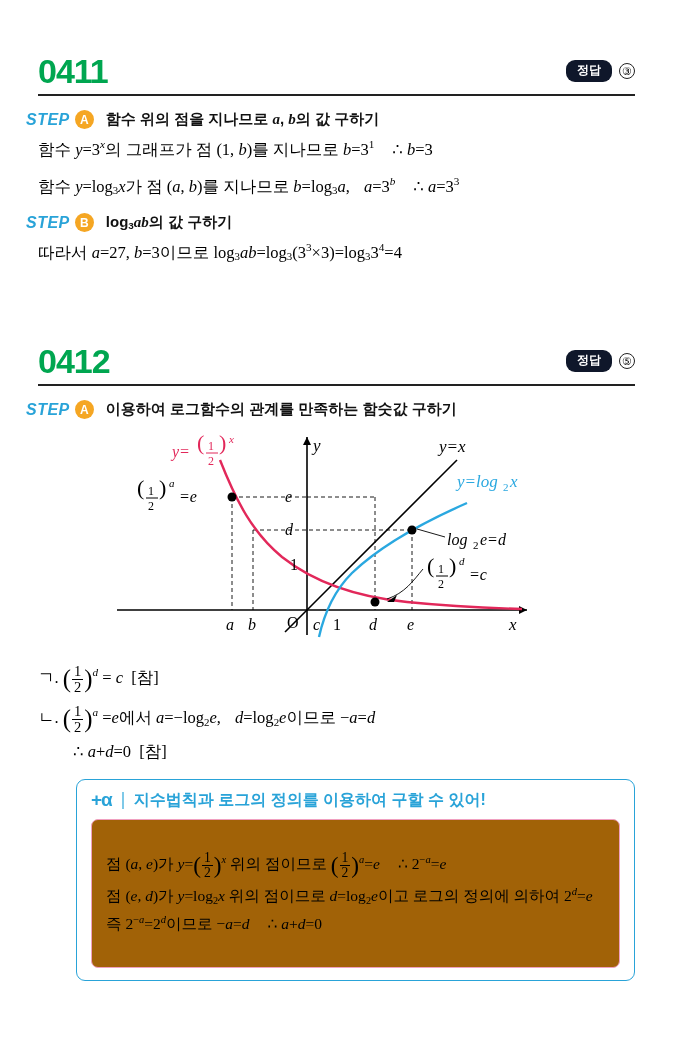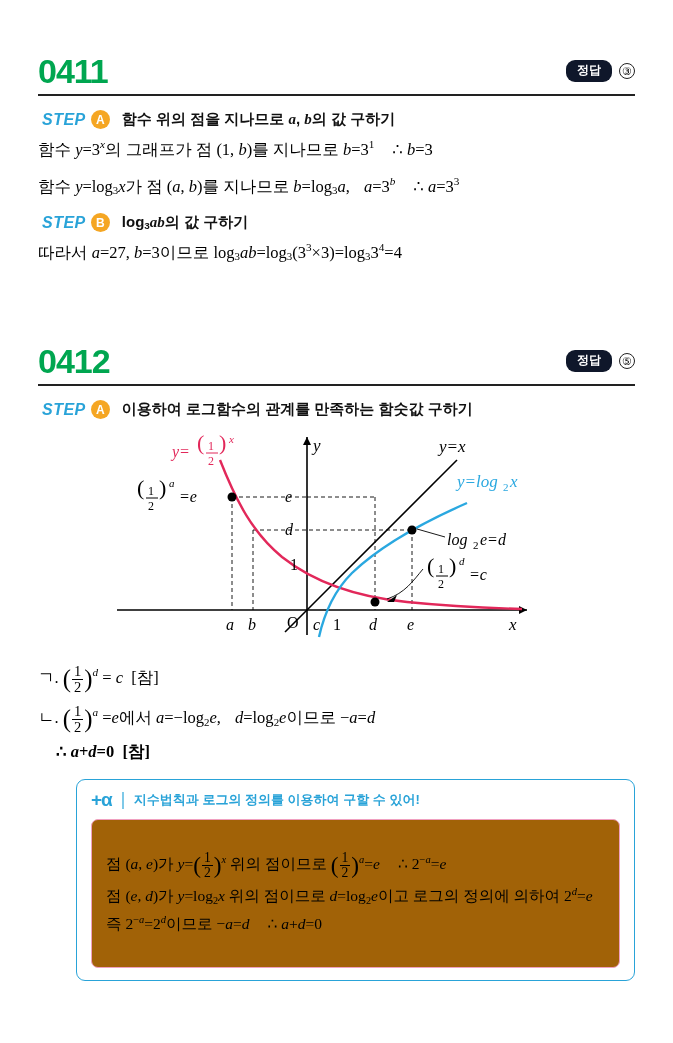--- a/index.html
+++ b/index.html
@@ -38,21 +38,21 @@
   }
   .ans-circle {
     width: 16px; height: 16px; border-radius: 50%;
     border: 1px solid #222;
     font-size: 11px; line-height: 14px; text-align: center;
     font-family: "Liberation Sans", sans-serif;
   }
   .rule { margin: 6px 38px 0; border-top: 2px solid #222; }
 
   
-  .step-line { display: flex; align-items: center; margin: 14px 42px 6px; gap: 8px; }
+  .step-line { display: flex; align-items: center; margin: 14px 26px 6px; gap: 8px; }
   .step-word {
     font-family: "Liberation Sans", sans-serif;
     font-weight: bold; font-style: italic;
     font-size: 16px; color: #29a3d8; letter-spacing: 0.5px;
   }
   .step-badge {
     width: 19px; height: 19px; border-radius: 50%;
     background: #f5a623; color: #fff;
     font-family: "Liberation Sans", sans-serif;
     font-size: 12px; font-weight: bold;
@@ -78,40 +78,40 @@
   .frac { display: inline-block; vertical-align: middle; text-align: center; font-size: 0.88em; line-height: 1; margin: 0 1px; }
   .frac .num { display: block; padding: 0 2px; border-bottom: 1px solid #000; }
   .frac .den { display: block; padding: 0 2px; }
   .paren { display: inline-block; font-size: 1.5em; vertical-align: middle; line-height: 0.9; font-family: "Liberation Serif", serif; }
 
   
   .graph-wrap { margin: 6px 0 0; display: flex; justify-content: center; }
 
   
   .stmt { margin: 4px 38px; font-size: 16.5px; line-height: 1.5; }
-  .stmt.indent { margin-left: 56px; font-weight: bold; }
+  .stmt.indent { margin-left: 73px; }
 
   
   .alpha-box {
     margin: 14px 38px 0 76px;
     border: 1.6px solid #29a3d8;
     border-radius: 9px;
     padding: 9px 14px 12px;
     background: #fff;
   }
   .alpha-head { display: flex; align-items: center; gap: 10px; padding-bottom: 8px; }
   .alpha-sym {
     font-family: "Liberation Sans", sans-serif;
     font-weight: bold; font-size: 19px; color: #29a3d8;
     letter-spacing: -1px;
   }
   .alpha-bar { width: 2px; height: 17px; background: #7fc9e8; }
   .alpha-title {
     font-family: "Liberation Sans", sans-serif;
-    font-weight: bold; font-size: 13px; color: #29a3d8;
+    font-weight: bold; font-size: 16px; color: #29a3d8;
   }
   .alpha-inner {
     border: 1.2px solid #f0a0c0;
     border-radius: 7px;
     background: #a16207;
     padding: 27px 14px;
   }
   .alpha-line { font-size: 15.5px; line-height: 1.55; margin: 4px 0; }
 </style>
 </head>

